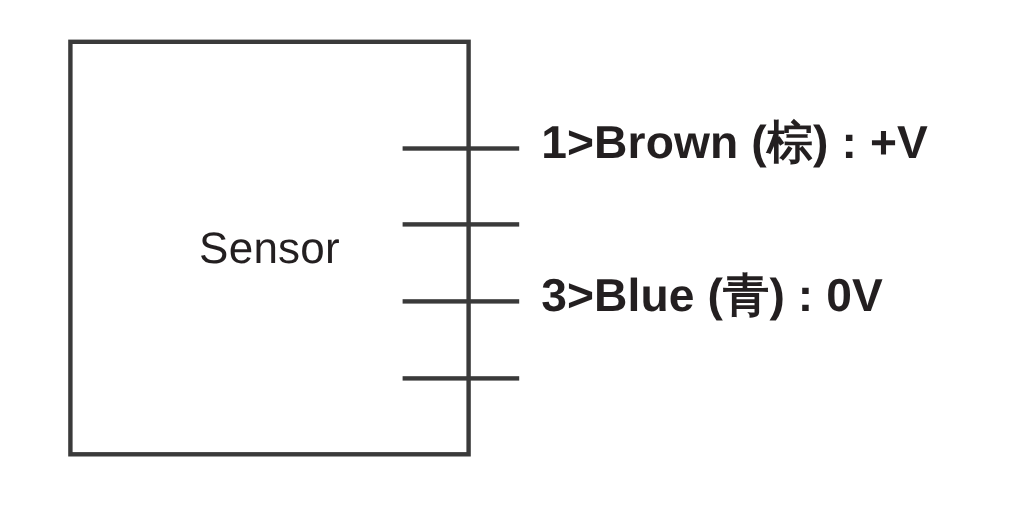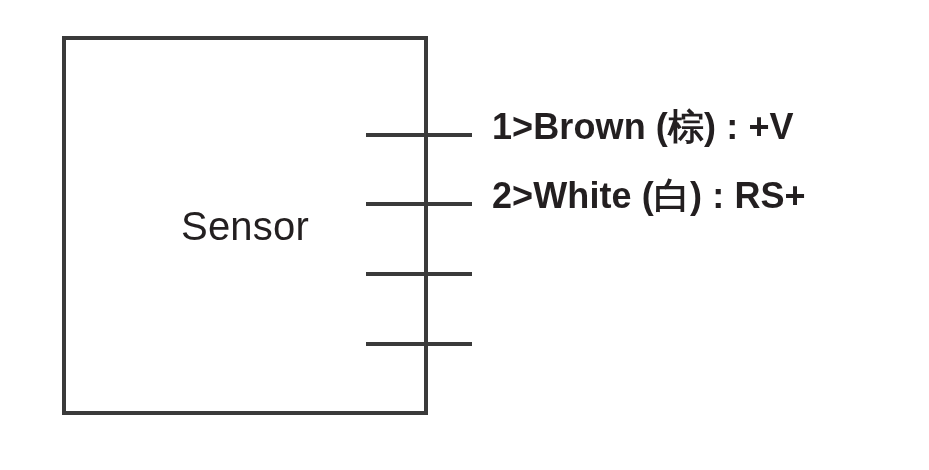--- a/index.html
+++ b/index.html
@@ -58,21 +58,21 @@
     left: 366px;
     width: 106px;
     height: 4px;
     background: #3a3a3a;
   }
 
   
   .pin-label {
     position: absolute;
     left: 492px;
-    font-size: 36px;
+    font-size: 42px;
     font-weight: 600;
     color: #231f20;
     white-space: nowrap;
     line-height: 1;
     letter-spacing: 0.1px;
   }
 </style>
 </head>
 <body>
 
@@ -81,15 +81,15 @@
   <div class="sensor-box">
     <div class="sensor-box-label">Sensor</div>
   </div>
 
   <div class="lead-line" style="top:133px;"></div>
   <div class="lead-line" style="top:202px;"></div>
   <div class="lead-line" style="top:272px;"></div>
   <div class="lead-line" style="top:342px;"></div>
 
   <div class="pin-label" style="top:109px;">1&gt;Brown (棕) : +V</div>
-  <div class="pin-label" style="top:178px;">2&gt;White (白) : RS+</div>
+  <div class="pin-label" style="top:248px;">3&gt;Blue (青) : 0V</div>
 
 </div>
 
 </body></html>

